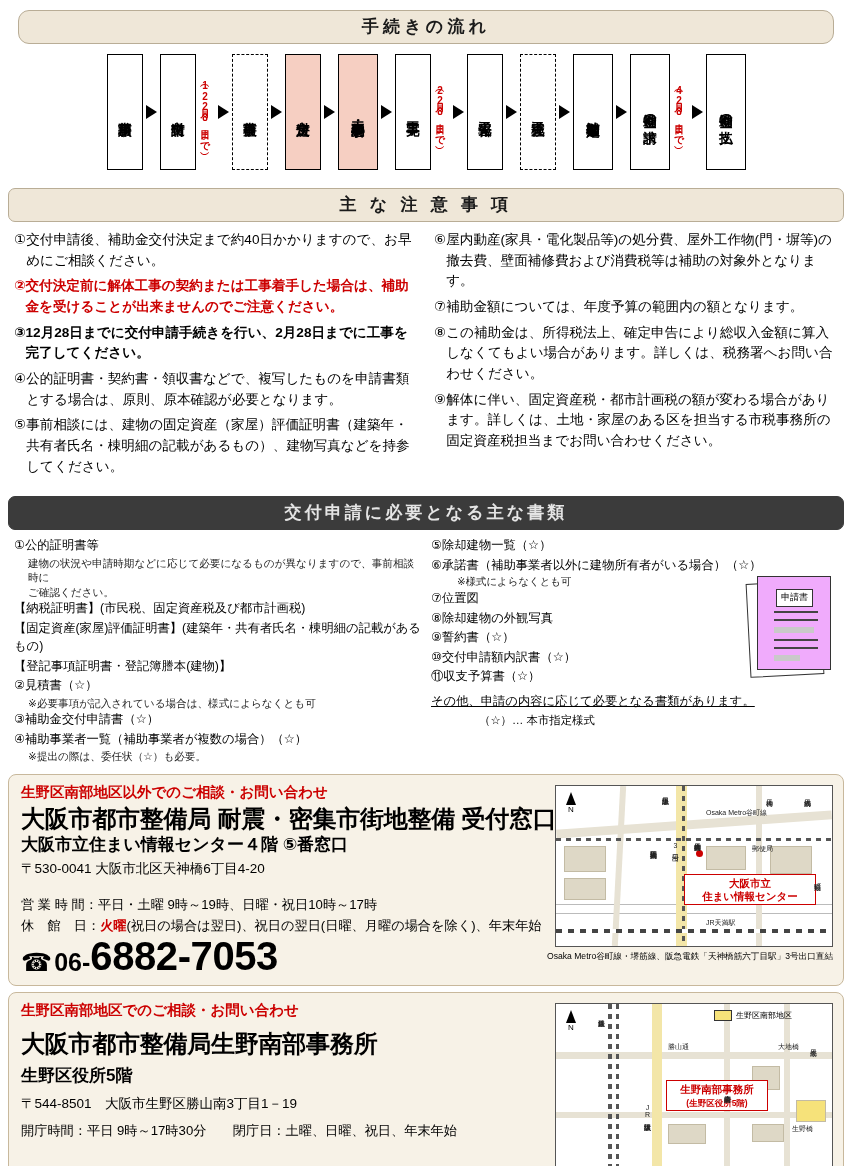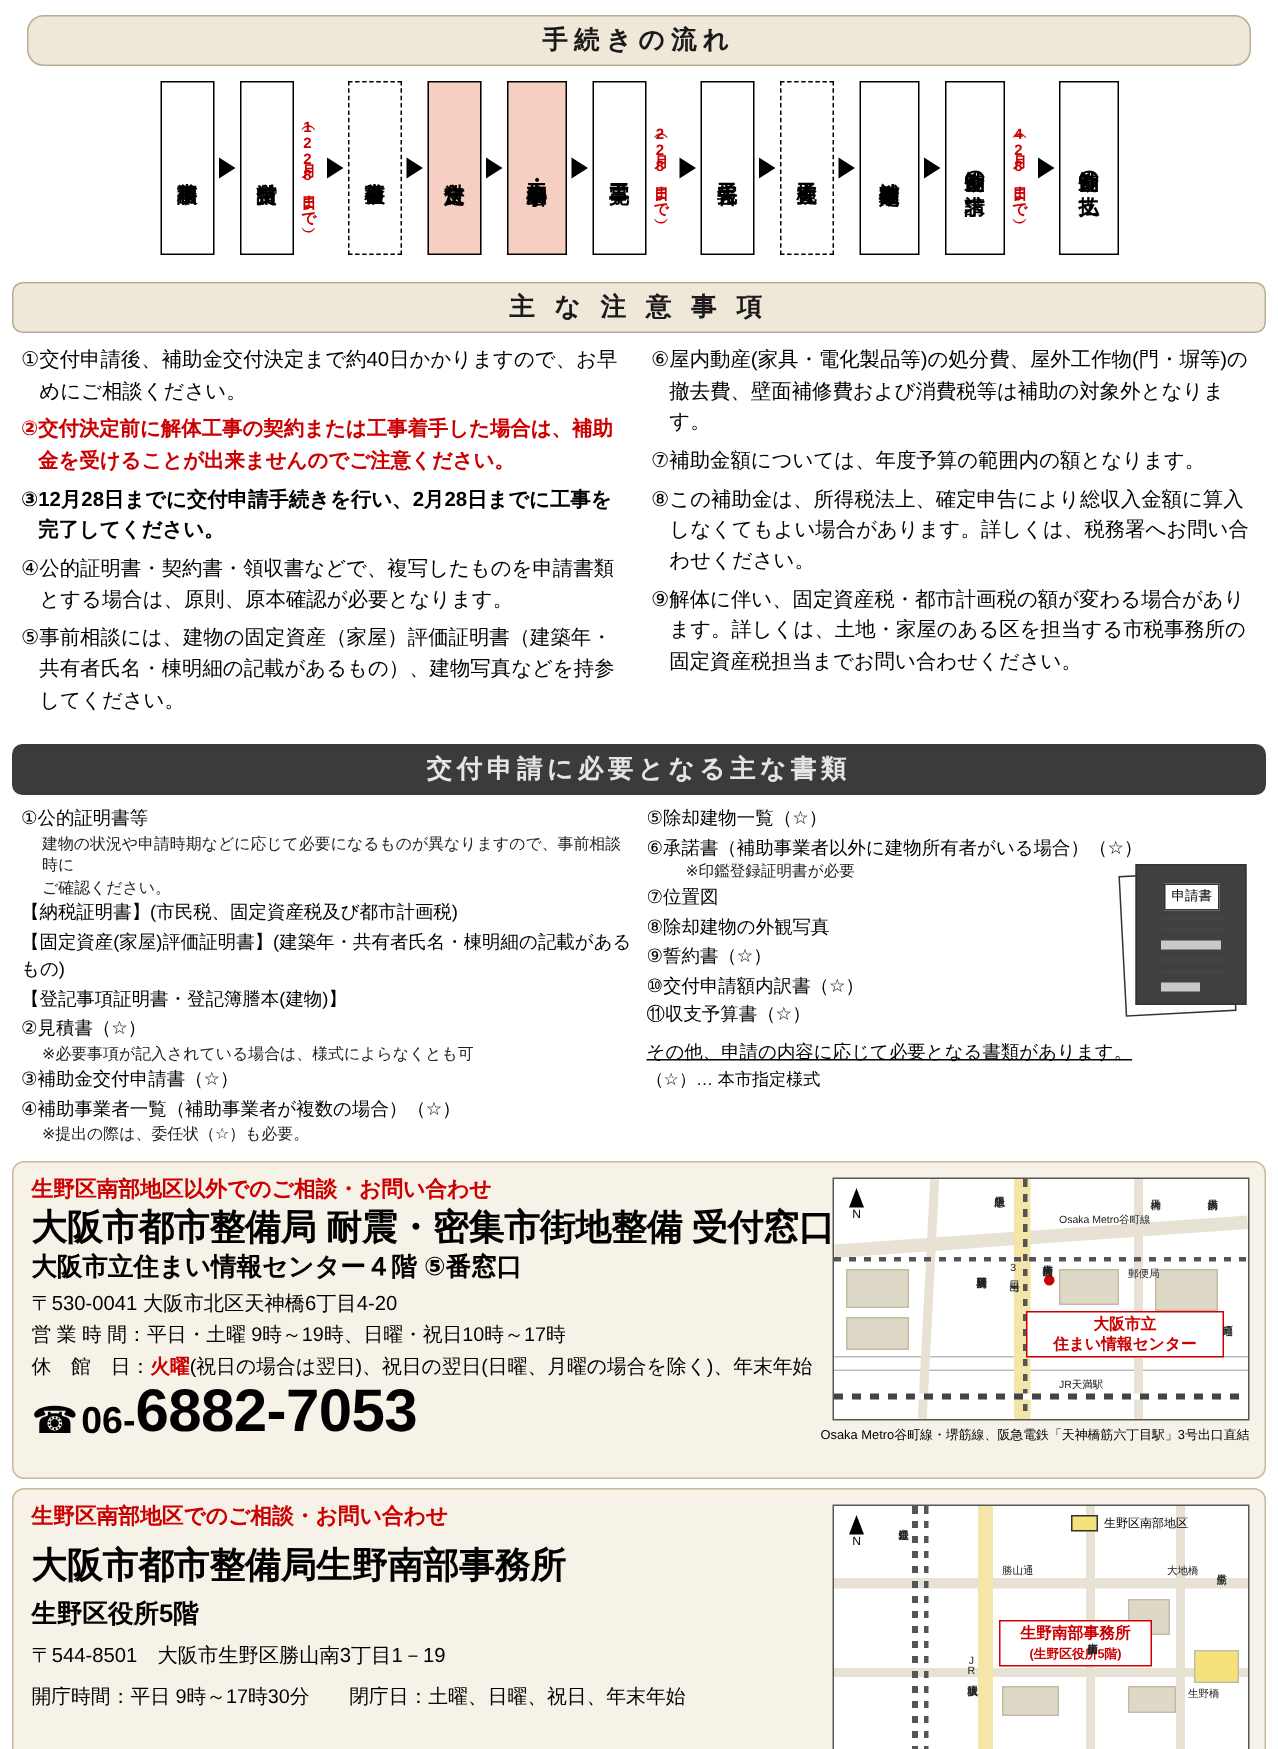--- a/index.html
+++ b/index.html
@@ -90,33 +90,33 @@
     display:flex;
     padding:6px 14px 4px 14px;
     position:relative;
   }
   .docs .col{flex:1;font-size:12.3px;line-height:1.5;}
   .docs .col.right{padding-left:10px;}
   .d-item{margin-bottom:1px;}
   .d-sub{font-size:10.6px;padding-left:14px;line-height:1.38;color:#222;}
   .d-sub2{font-size:10.4px;padding-left:26px;line-height:1.38;color:#222;}
   .d-note{font-size:12.3px;text-decoration:underline;margin-top:6px;}
-  .d-note2{font-size:11.4px;margin-top:2px;}
+  .d-note2{font-size:11.4px;margin-top:2px;margin-left:48px;}
 
   
   .form-ill{
     position:absolute;right:18px;top:42px;width:86px;height:104px;
   }
   .form-ill .sheet{
     position:absolute;left:0;top:10px;width:72px;height:92px;
     background:#fff;border:1.4px solid #333;transform:rotate(-3deg);
   }
   .form-ill .sheet2{
     position:absolute;left:9px;top:4px;width:72px;height:92px;
-    background:#404040;border:1.4px solid #333;
+    background:#f0abfc;border:1.4px solid #333;
   }
   .form-ill .cap{
     position:absolute;left:18px;top:12px;font-size:9px;border:1px solid #333;
     padding:1px 4px;background:#fff;
   }
   .form-ill .ln{position:absolute;left:16px;height:1.5px;background:#444;}
   .form-ill .blk{position:absolute;background:#c9c9c9;}
 
   
   .contact-box{
@@ -300,21 +300,21 @@
         <div class="d-item">【登記事項証明書・登記簿謄本(建物)】</div>
         <div class="d-item">②見積書（☆）</div>
         <div class="d-sub">※必要事項が記入されている場合は、様式によらなくとも可</div>
         <div class="d-item">③補助金交付申請書（☆）</div>
         <div class="d-item">④補助事業者一覧（補助事業者が複数の場合）（☆）</div>
         <div class="d-sub">※提出の際は、委任状（☆）も必要。</div>
       </div>
       <div class="col right">
         <div class="d-item">⑤除却建物一覧（☆）</div>
         <div class="d-item">⑥承諾書（補助事業者以外に建物所有者がいる場合）（☆）</div>
-        <div class="d-sub2">※印鑑登録証明書が必要</div>
+        <div class="d-sub2">※様式によらなくとも可</div>
         <div class="d-item">⑦位置図</div>
         <div class="d-item">⑧除却建物の外観写真</div>
         <div class="d-item">⑨誓約書（☆）</div>
         <div class="d-item">⑩交付申請額内訳書（☆）</div>
         <div class="d-item">⑪収支予算書（☆）</div>
         <div class="d-note">その他、申請の内容に応じて必要となる書類があります。</div>
         <div class="d-note2">（☆）… 本市指定様式</div>
 
         <div class="form-ill">
           <div class="sheet"></div>
@@ -332,21 +332,21 @@
     </div>
   </div>
 
   <div style="margin-top:6px;">
 
     <div class="contact-box" style="height:212px;">
       <div class="c-title">生野区南部地区以外でのご相談・お問い合わせ</div>
       <div class="c-org">大阪市都市整備局 耐震・密集市街地整備 受付窓口</div>
       <div class="c-org2">大阪市立住まい情報センター４階 ⑤番窓口</div>
       <div class="c-addr" style="margin-top:2px;">〒530-0041 大阪市北区天神橋6丁目4-20</div>
-      <div class="c-line" style="margin-top:0;">
+      <div class="c-line" style="margin-top:15px;">
         <span>営 業 時 間：</span><span>平日・土曜 9時～19時、日曜・祝日10時～17時</span>
       </div>
       <div class="c-line">
         <span>休　館　日：</span><span class="red">火曜</span><span>(祝日の場合は翌日)、祝日の翌日(日曜、月曜の場合を除く)、年末年始</span>
       </div>
       <div class="phone">
         <span class="ico">☎</span>
         <span class="pre">06-</span>
         <span class="num">6882-7053</span>
       </div>

